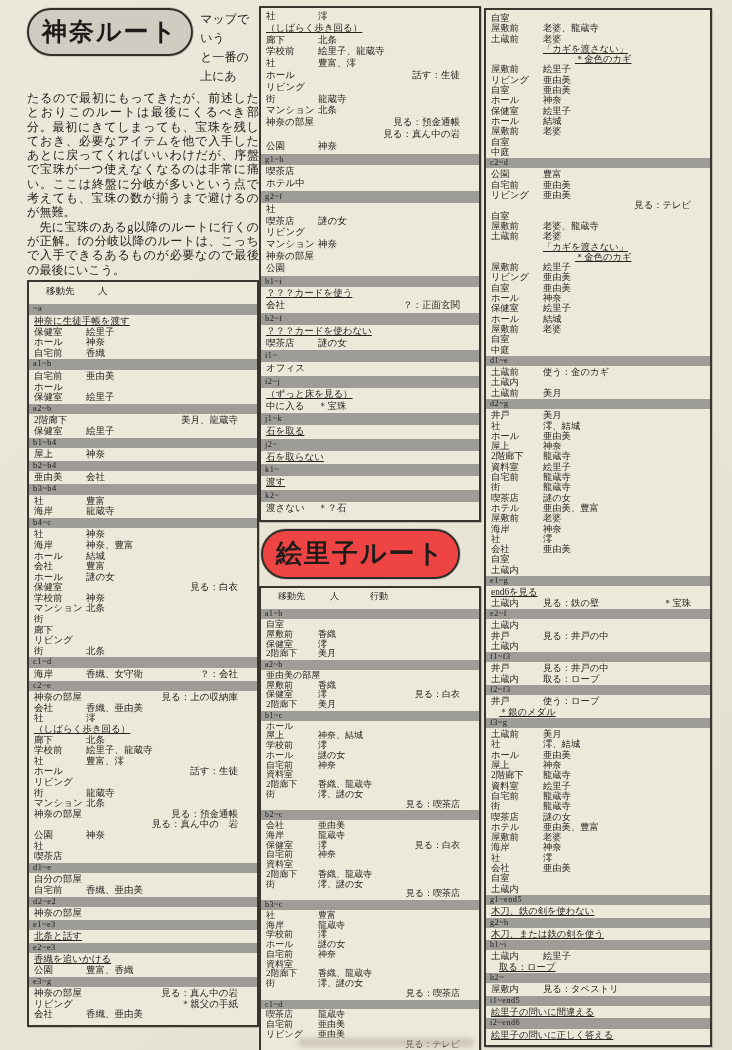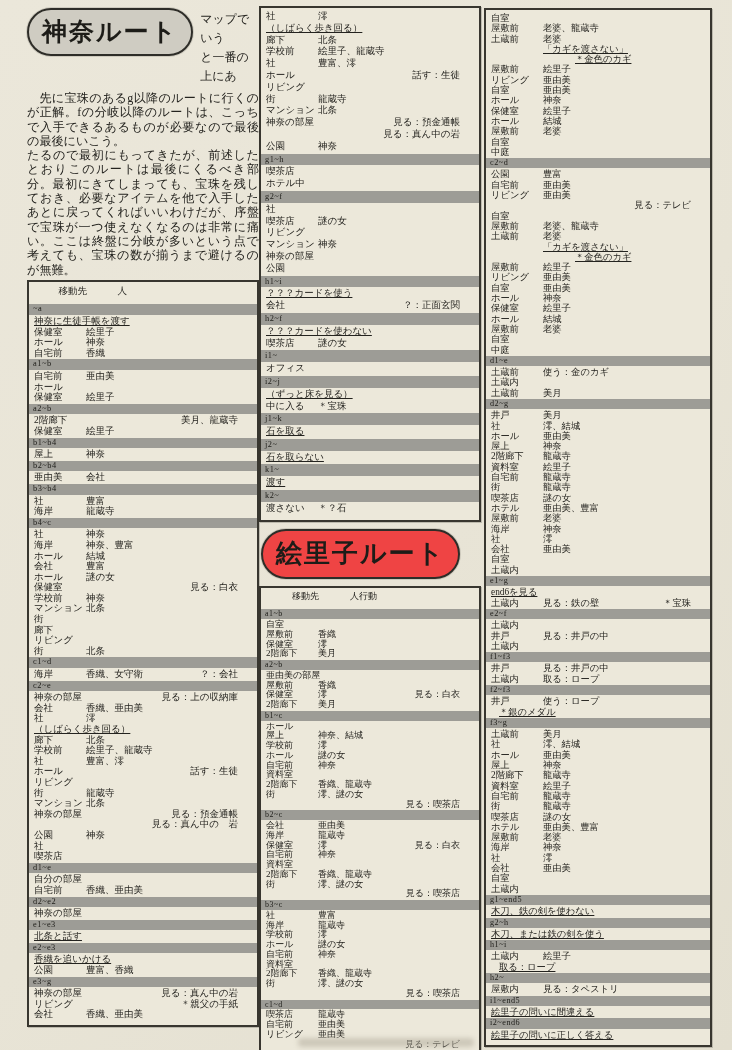--- a/index.html
+++ b/index.html
@@ -26,21 +26,21 @@
 
   
   .gtable{
     border:2px solid #38362f;background:#ece8da;
     padding:3px 0 5px;box-shadow:1px 1px 0 rgba(60,58,50,.25);
   }
   .t0{font-size:9.5px;line-height:10.6px;margin-top:3px;}
   .t1{font-size:9.5px;line-height:11.8px;}
   .t2{font-size:9px;line-height:9.75px;}
   .t3{font-size:9.3px;line-height:10.3px;}
-  .thead{display:flex;padding:1px 6px 0;margin-bottom:8px;text-align:right;}
+  .thead{display:flex;padding:1px 17px 0;margin-bottom:8px;}
   .hc{display:inline-block;}
   .hc0{width:52px;}
   .hc1{width:40px;}
   .sec{
     background:#9d9c96;color:#21201c;font-size:.88em;
     padding:0 8px 0 4px;letter-spacing:.5px;margin:1px 0;
   }
   .row{display:flex;padding:0 5px;}
   .c1{min-width:52px;flex:none;white-space:nowrap;}
   .c2{flex:1;white-space:nowrap;}
@@ -58,22 +58,22 @@
 
 <div class="col col1">
   <div>
     <div class="title-row">
       <span class="oval">神奈ルート</span>
       <span class="beside">
         <span>マップでいう</span><br>
         <span>と一番の上にあ</span>
       </span>
     </div>
+    <p class="para">たるので最初にもってきたが、前述したとおりこのルートは最後にくるべき部分。最初にきてしまっても、宝珠を残しておき、必要なアイテムを他で入手したあとに戻ってくればいいわけだが、序盤で宝珠が一つ使えなくなるのは非常に痛い。ここは終盤に分岐が多いという点で考えても、宝珠の数が揃うまで避けるのが無難。</p>
     <p class="para">　先に宝珠のあるg以降のルートに行くのが正解。fの分岐以降のルートは、こっちで入手できるあるものが必要なので最後の最後にいこう。</p>
-    <p class="para">たるので最初にもってきたが、前述したとおりこのルートは最後にくるべき部分。最初にきてしまっても、宝珠を残しておき、必要なアイテムを他で入手したあとに戻ってくればいいわけだが、序盤で宝珠が一つ使えなくなるのは非常に痛い。ここは終盤に分岐が多いという点で考えても、宝珠の数が揃うまで避けるのが無難。</p>
   </div>
   <div class="gtable t0">
       <div class="thead">
         <span class="hc hc0">移動先</span>
         <span class="hc hc1">人</span>
       </div>
       <div class="sec">~a</div>
       <div class="full">神奈に生徒手帳を渡す</div>
       <div class="row">
         <span class="c1">保健室</span>

